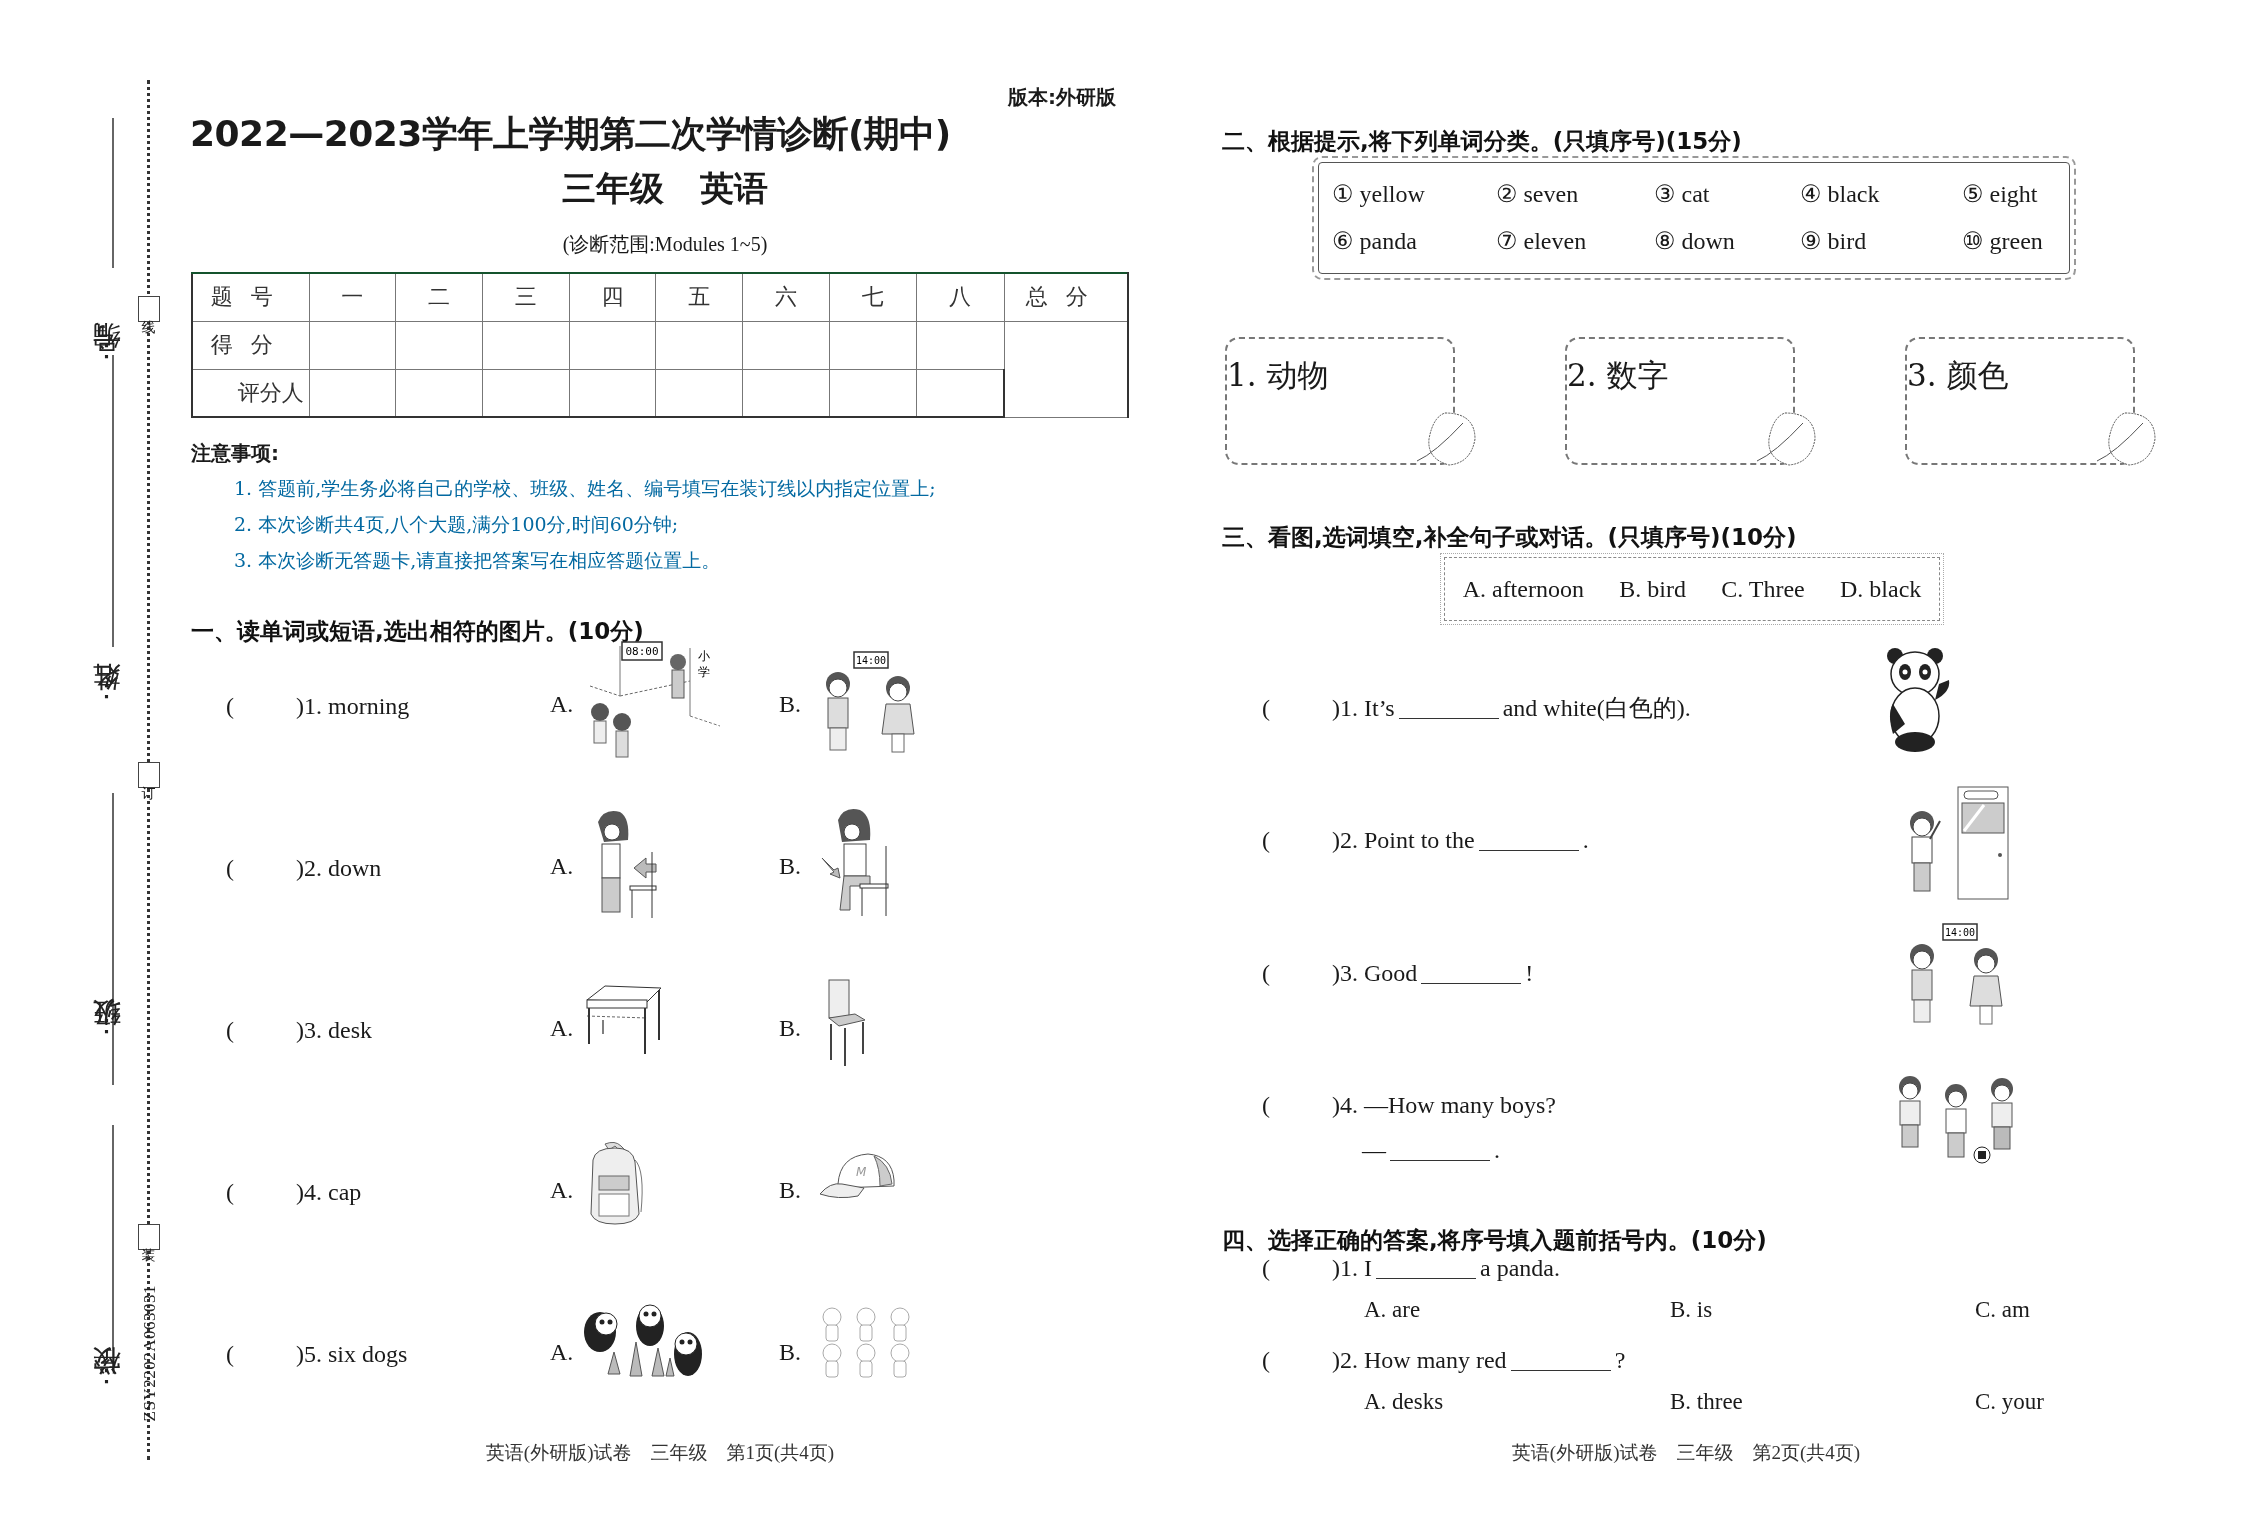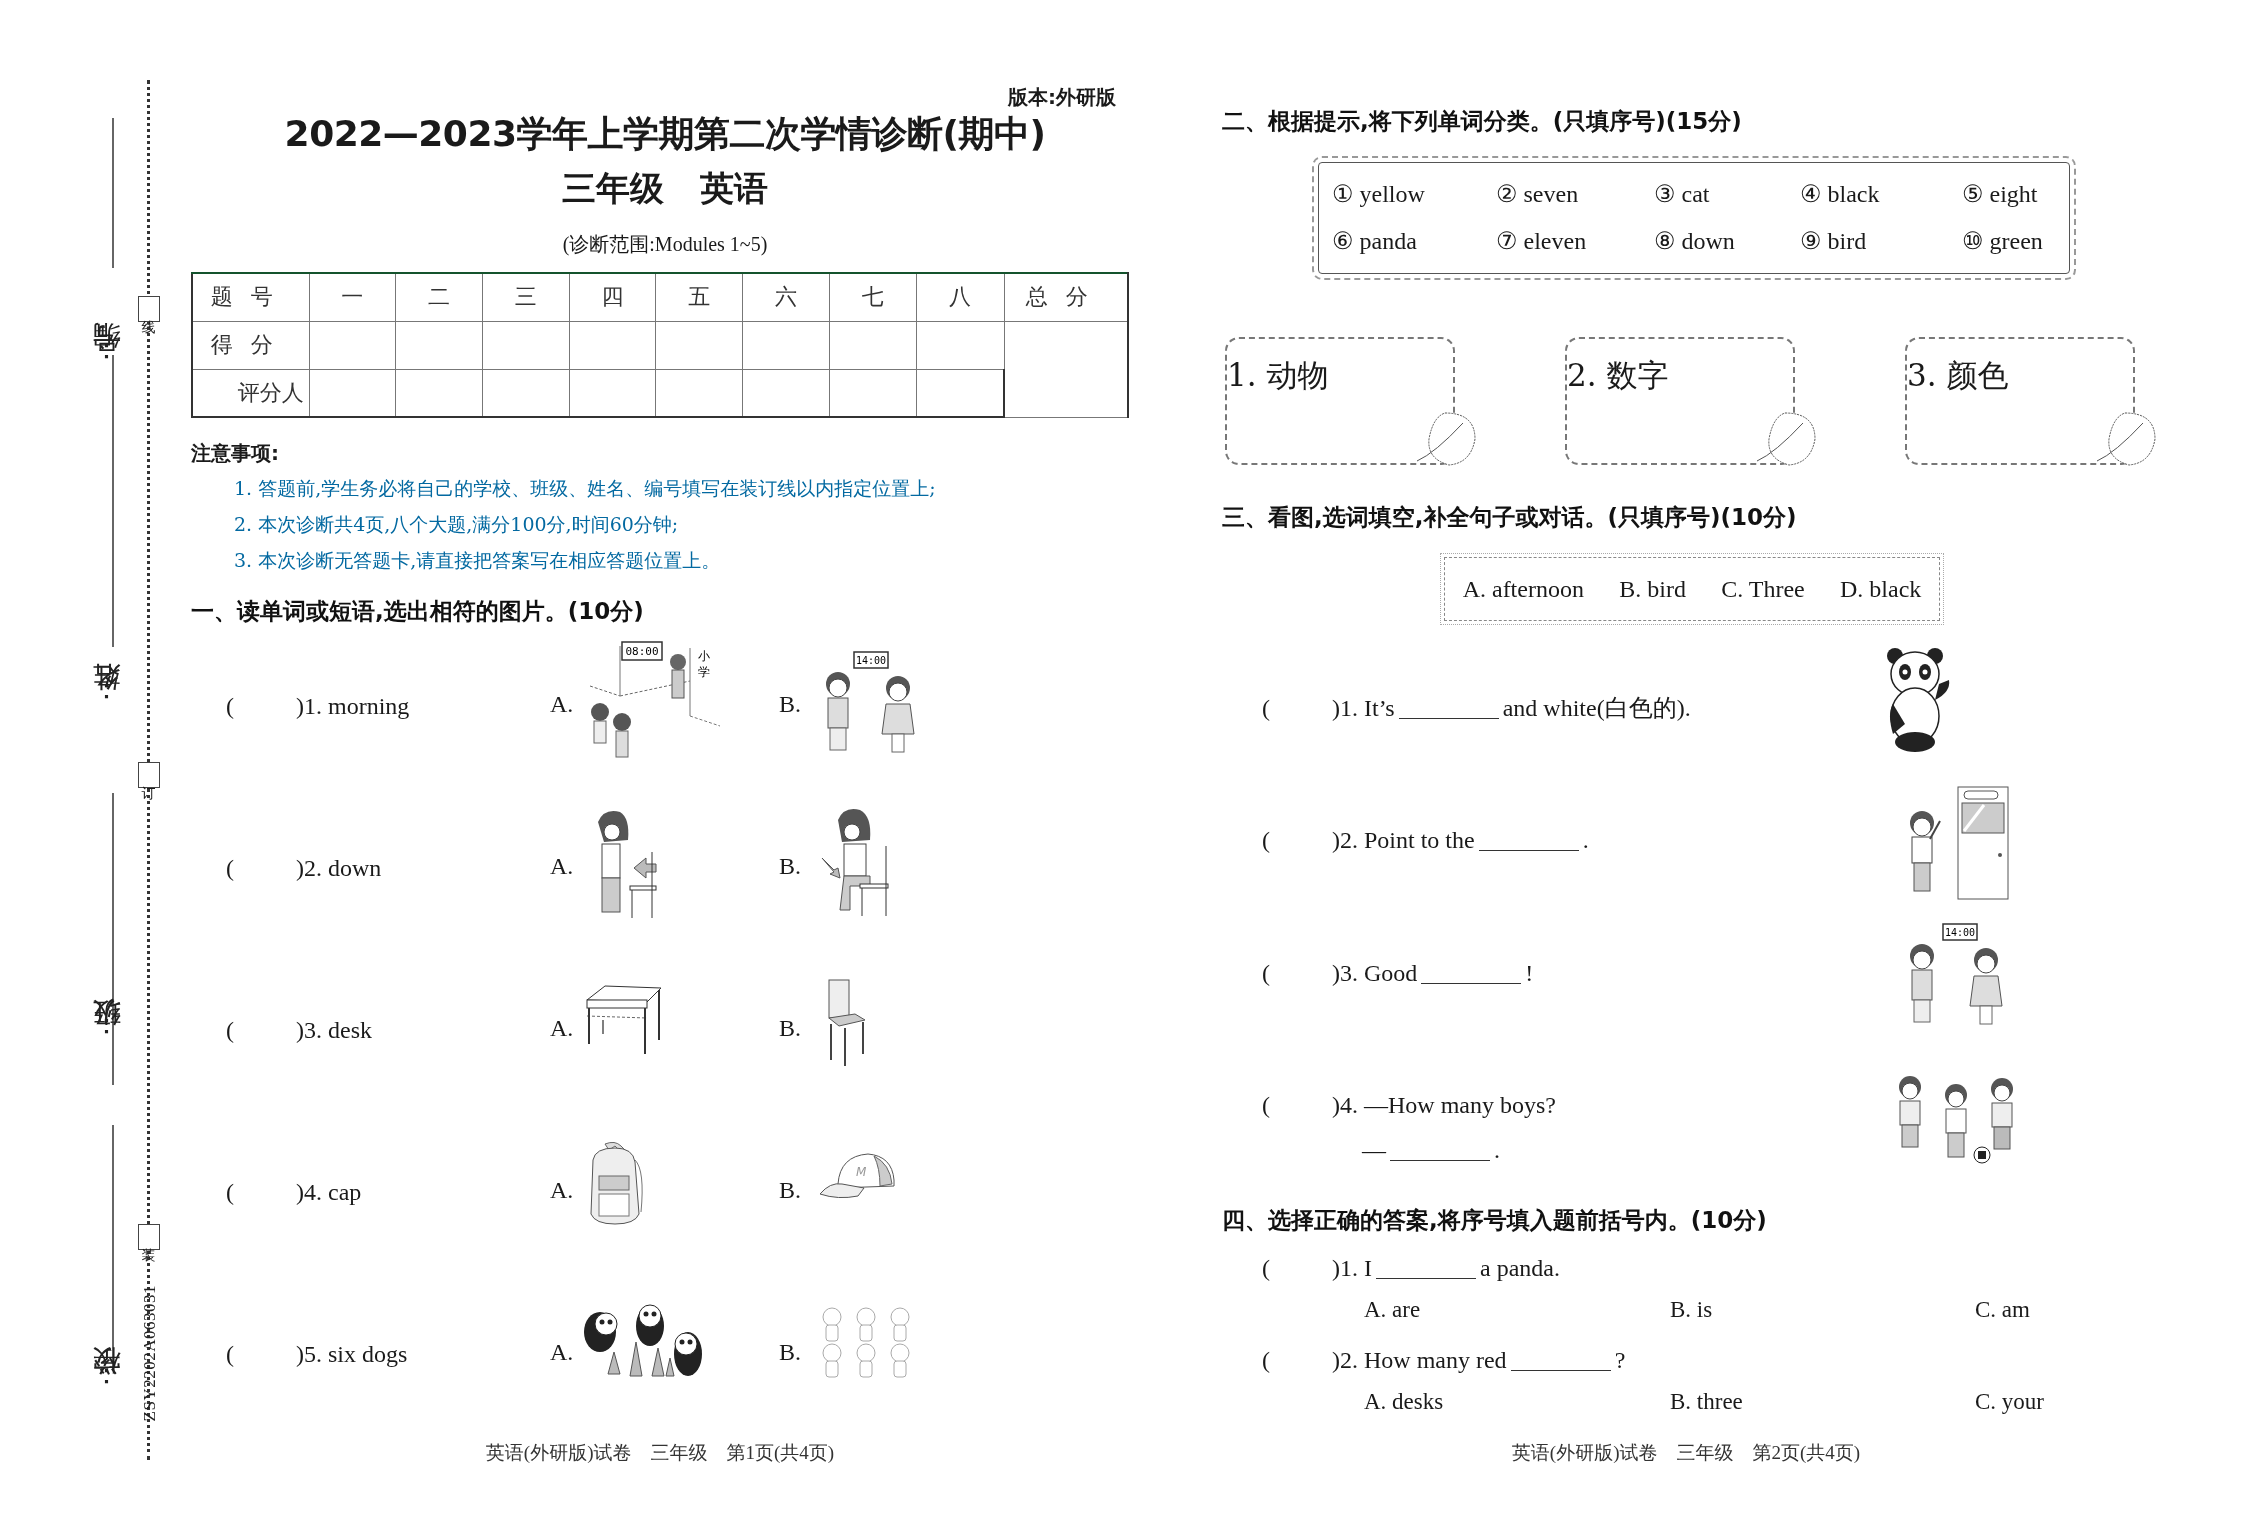--- a/index.html
+++ b/index.html
@@ -11,38 +11,38 @@
   .bind-mark { position: absolute; left: 138px; width: 22px; height: 26px; border: 1px solid #444; background: #fff;
     font-size: 14px; display: flex; align-items: center; justify-content: center; writing-mode: vertical-rl; font-family: "DejaVu Sans", sans-serif; }
   .serial { position: absolute; left: 140px; top: 1285px; writing-mode: vertical-rl; transform: rotate(180deg);
     font-size: 17px; color: #222; letter-spacing: 0.5px; }
   .field-label { position: absolute; left: 88px; writing-mode: vertical-rl; transform: rotate(180deg);
     font-family: "DejaVu Sans", sans-serif; font-size: 28px; color: #222; }
   .field-line { position: absolute; left: 112px; width: 0; border-left: 2px solid #666; }
 
   
   .edition { position: absolute; left: 1008px; top: 84px; font-family: "DejaVu Sans", sans-serif; font-size: 20px; font-weight: bold; }
-  .title { position: absolute; left: 190px; top: 110px; width: 950px; text-align: center; font-family: "DejaVu Sans", sans-serif;
+  .title { position: absolute; left: 190px; top: 110px; width: 950px; text-align: left; font-family: "DejaVu Sans", sans-serif;
     font-size: 36px; font-weight: bold; letter-spacing: -0.5px; }
   .subtitle { position: absolute; left: 190px; top: 166px; width: 950px; text-align: center; font-family: "DejaVu Sans", sans-serif;
     font-size: 34px; font-weight: bold; word-spacing: 24px; }
   .scope { position: absolute; left: 190px; top: 231px; width: 950px; text-align: center; font-size: 20px; }
 
   table.score { position: absolute; left: 191px; top: 272px; width: 938px; border-collapse: collapse; font-family: "DejaVu Sans", sans-serif; }
   table.score td { border: 1px solid #777; height: 48px; text-align: center; font-size: 22px; color: #333; }
   table.score tr:first-child td { border-top: 2px solid #14532d; }
   table.score tr:last-child td { border-bottom: 2px solid #333; padding-left: 40px; }
   table.score td:first-child { border-left: 2px solid #333; width: 117px; letter-spacing: 18px; }
   table.score td.lab3 { letter-spacing: 0; }
   table.score td:last-child { border-right: 2px solid #333; }
 
   .notes-title { position: absolute; left: 191px; top: 440px; font-family: "DejaVu Sans", sans-serif; font-size: 20px; font-weight: bold; }
   .note { position: absolute; left: 234px; font-family: "DejaVu Serif", serif; font-size: 19px; color: #0369a1; }
 
-  .sec-head { position: absolute; font-family: "DejaVu Sans", sans-serif; font-size: 23px; font-weight: bold; color: #111; }
+  .sec-head { position: absolute; font-family: "DejaVu Sans", sans-serif; font-size: 23px; font-weight: bold; color: #111; margin-top: 20px; }
 
   .q-row { position: absolute; left: 226px; height: 40px; display: flex; align-items: center; font-size: 24px; }
   .paren { display: inline-block; width: 70px; }
   .opt-label { position: absolute; font-size: 24px; }
   .pic { position: absolute; }
 
   
   .wordbox { position: absolute; left: 1318px; top: 162px; width: 752px; height: 112px; border: 1.5px solid #555;
     outline: 2px dashed #999; outline-offset: 4px; border-radius: 4px; }
   .word { position: absolute; font-size: 24px; }

